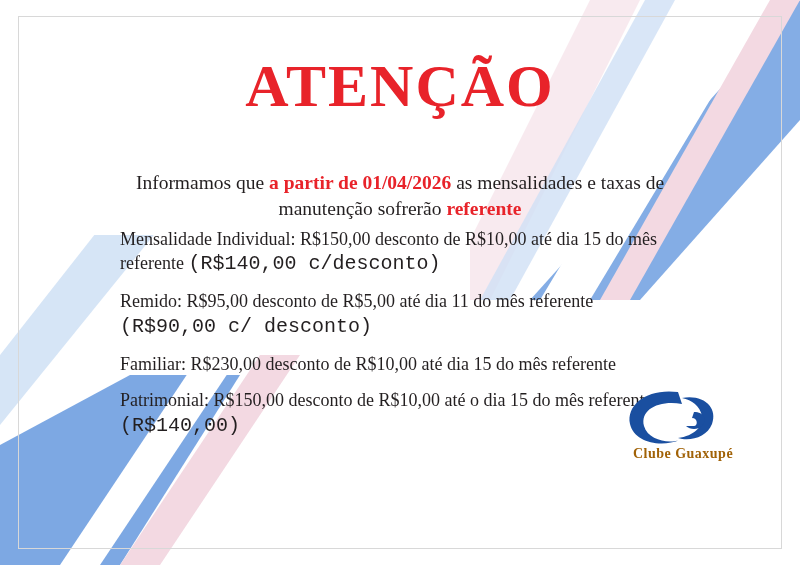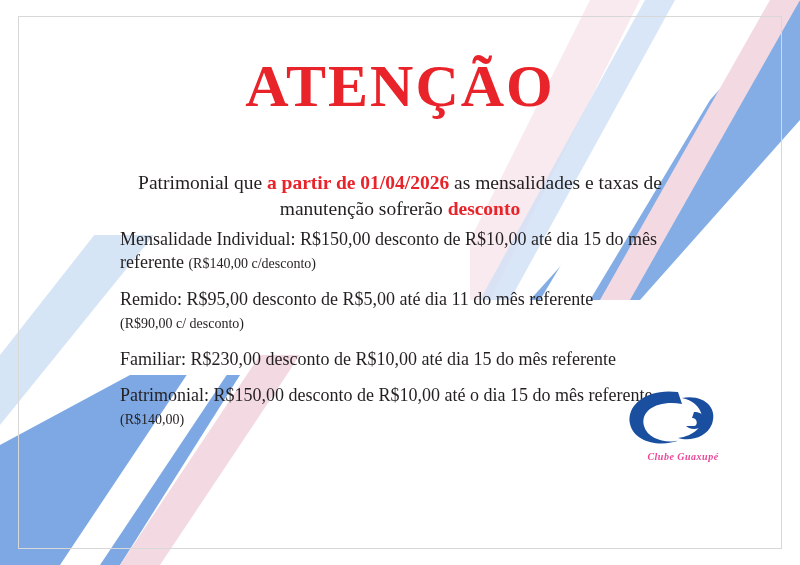--- a/index.html
+++ b/index.html
@@ -100,41 +100,41 @@
   .item {
     margin-bottom: 13px;
     font-size: 18px;
     line-height: 1.3;
     color: #231f20;
   }
   .item .lbl {
     font-weight: normal;
   }
   .item .note {
-    font-size: 14px;
+    font-size: 20px;
+    font-family: Liberation Mono, monospace;
   }
 
   .logo {
     position: absolute;
     right: 42px;
     bottom: 40px;
     width: 150px;
     height: 78px;
   }
   .logo-text {
     position: absolute;
     right: 42px;
     bottom: 38px;
     width: 150px;
     text-align: center;
     font-family: "Liberation Serif", serif;
-    font-style: italic;
     font-weight: bold;
-    font-size: 10px;
-    color: #ec4899;
+    font-size: 14px;
+    color: #a16207;
     letter-spacing: 0.5px;
   }
 </style>
 </head>
 <body>
 
 <div class="slide">
 
   <svg class="deco deco-tr" viewBox="0 0 330 300" xmlns="http://www.w3.org/2000/svg">
     <polygon points="330,0 330,120 170,300 60,300" fill="#6f9fe0" opacity="0.85"></polygon>
@@ -152,21 +152,21 @@
     <polygon points="60,330 100,330 280,60 240,60" fill="#ffffff"></polygon>
   </svg>
 
   <div class="frame"></div>
 
   <div class="content">
 
     <div class="title">ATENÇÃO</div>
 
     <div class="intro">
-      <span>Patrimonial que </span><span class="hl">a partir de 01/04/2026</span><span> as mensalidades e taxas de manutenção sofrerão </span><span class="hl">desconto</span>
+      <span>Informamos que </span><span class="hl">a partir de 01/04/2026</span><span> as mensalidades e taxas de manutenção sofrerão </span><span class="hl">referente</span>
     </div>
 
     <div class="items">
 
       <div class="item">
         <span class="lbl">Mensalidade Individual:</span><span> R$150,00 desconto de R$10,00 até dia 15 do mês referente </span><span class="note">(R$140,00 c/desconto)</span>
       </div>
 
       <div class="item">
         <span class="lbl">Remido:</span><span> R$95,00 desconto de R$5,00 até dia 11 do mês referente </span><br><span class="note">(R$90,00 c/ desconto)</span>

